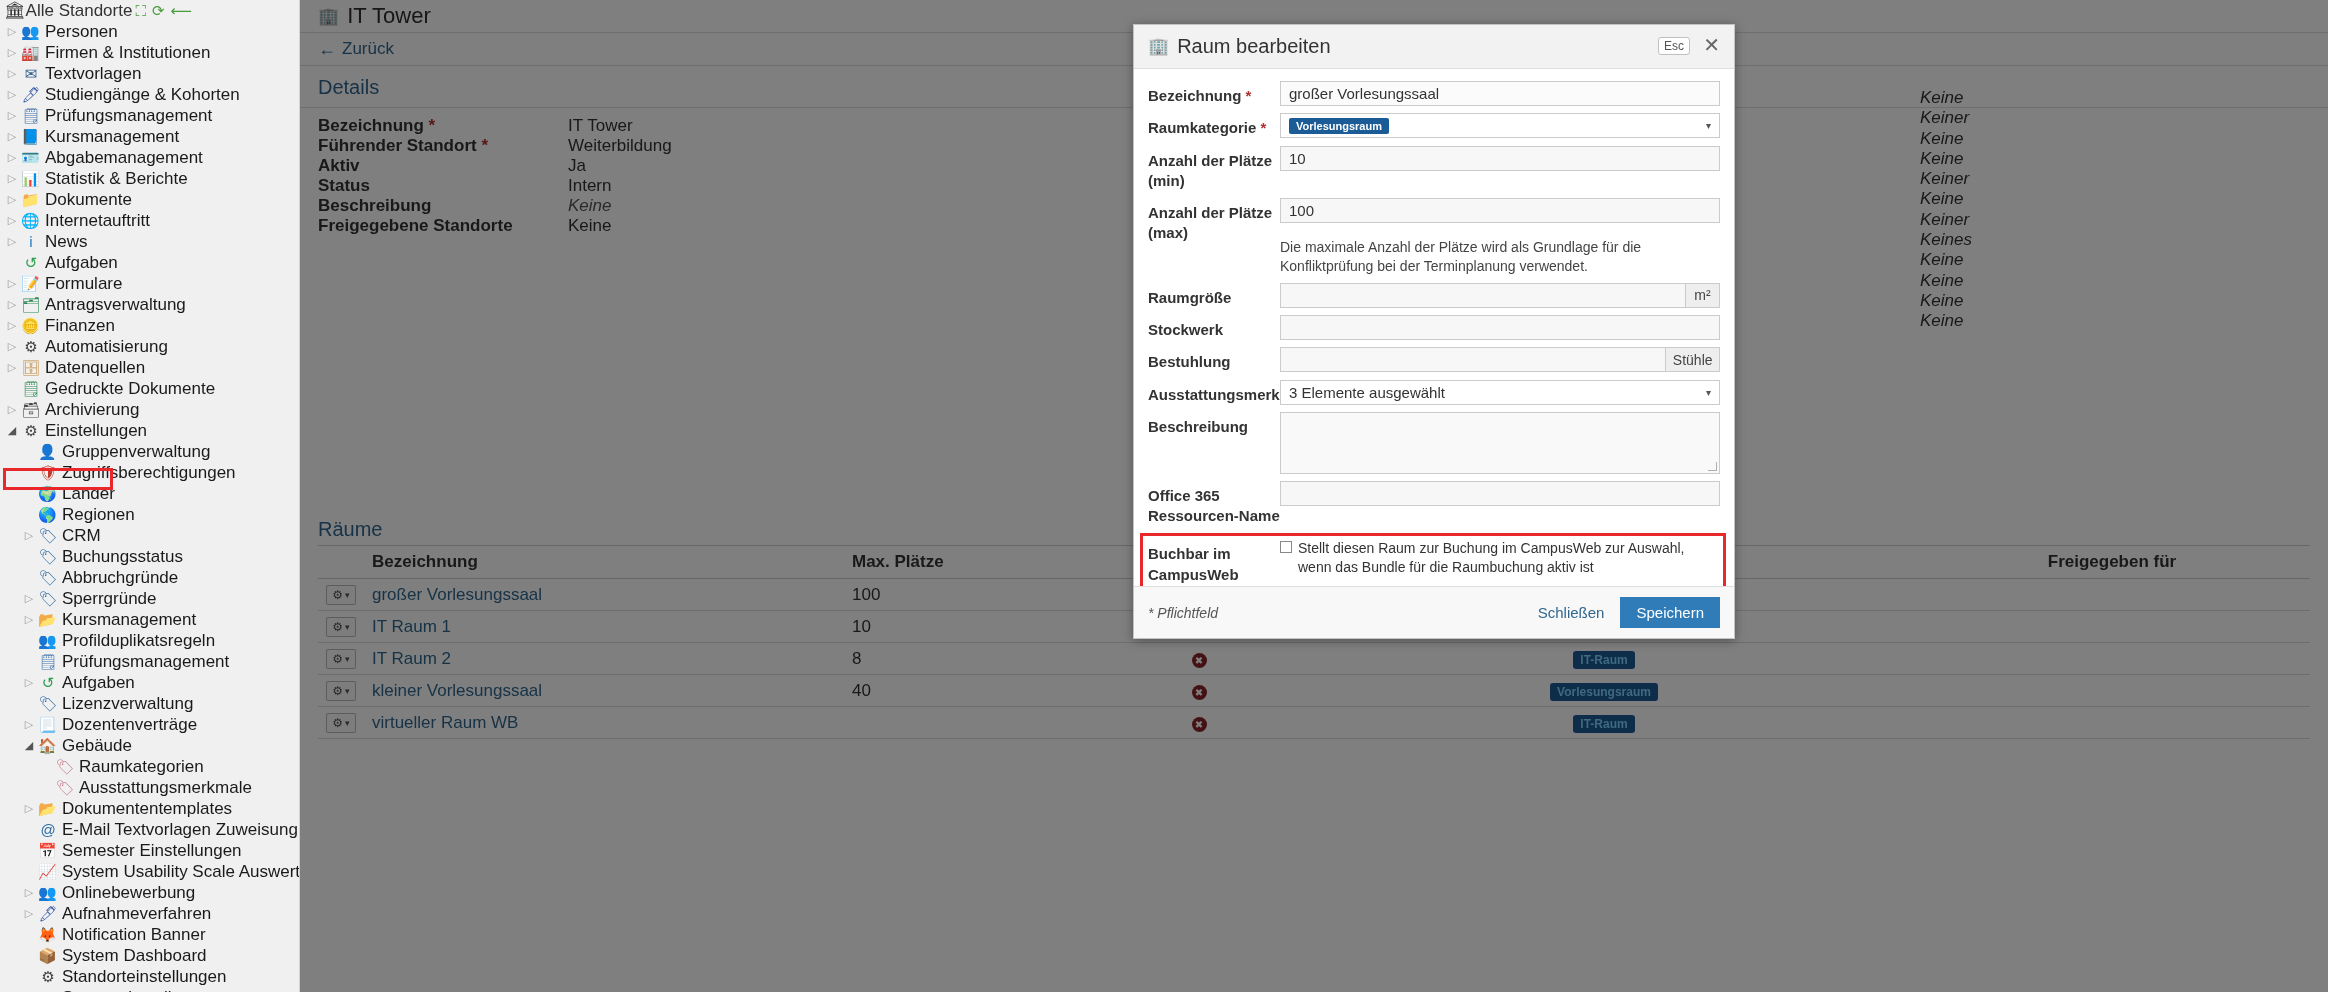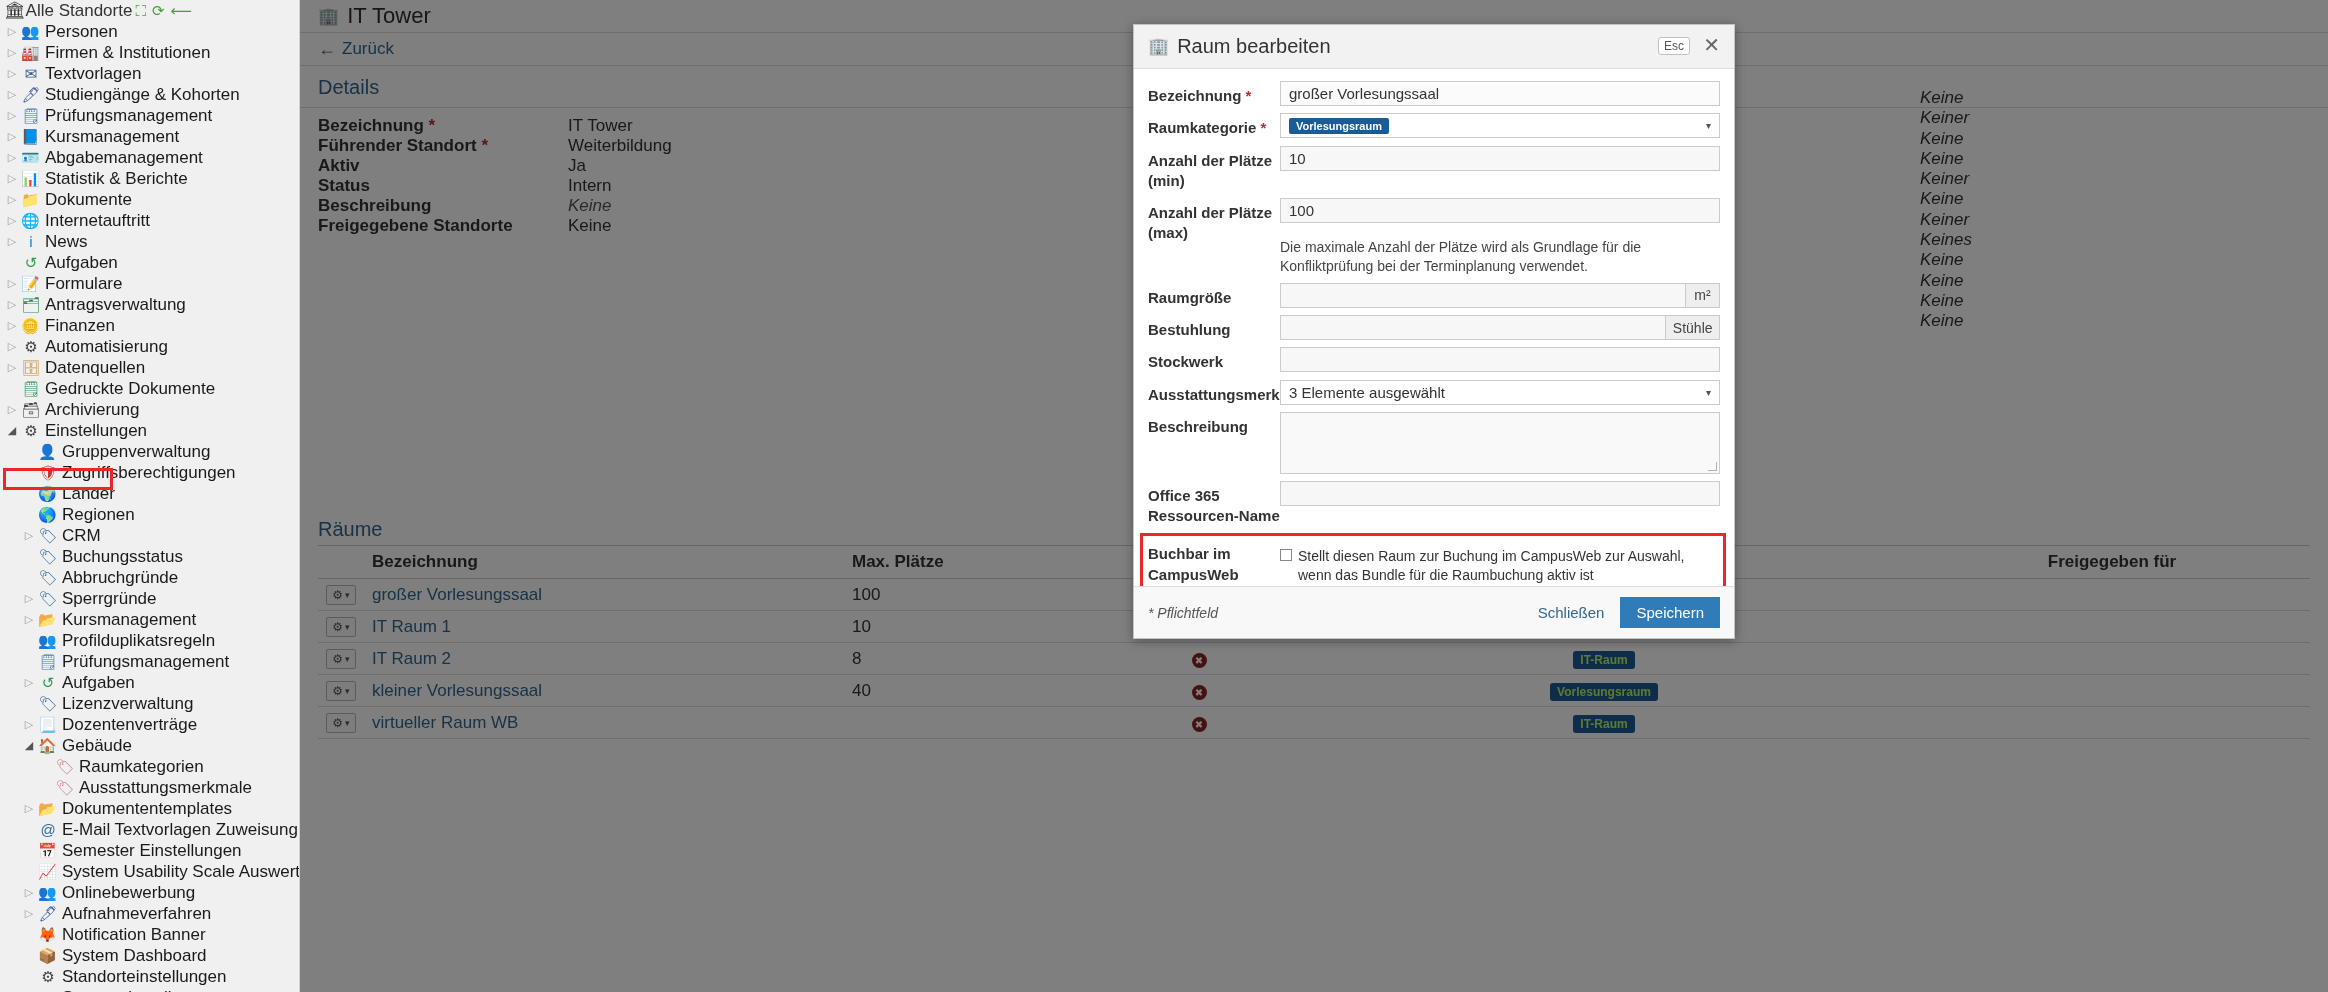--- a/index.html
+++ b/index.html
@@ -121,21 +121,21 @@
     border: 1px solid #b9b9b9; background: #fafafa;
     font-size: 12px; color: #555; border-radius: 2px;
     gap: 2px;
   }
   .x-badge {
     display: inline-block; width: 15px; height: 15px; border-radius: 50%;
     background: #8b2328; color: #fff; font-size: 10px;
     line-height: 15px; text-align: center;
   }
   .cat-badge {
-    display: inline-block; background: #1b5b96; color: #bef264;
+    display: inline-block; background: #1b5b96; color: #7dd3fc;
     font-size: 12px; font-weight: bold;
     padding: 2px 7px; border-radius: 3px; white-space: nowrap;
   }
   .none-it { font-style: italic; color: #333; }
 
   
   #modal {
     position: absolute;
     left: 1133px; top: 24px;
     width: 602px; height: 615px;
@@ -667,37 +667,37 @@
         <div class="f-lbl">Raumgröße</div>
         <div class="f-ctl">
           <div class="inp-group">
             <div class="inp"></div>
             <div class="addon">m²</div>
           </div>
         </div>
       </div>
 
       <div class="f-row">
+        <div class="f-lbl">Stockwerk</div>
+        <div class="f-ctl">
+          <div class="inp"></div>
+        </div>
+      </div>
+
+      <div class="f-row">
         <div class="f-lbl">Bestuhlung</div>
         <div class="f-ctl">
           <div class="inp-group">
             <div class="inp"></div>
             <div class="addon">Stühle</div>
           </div>
         </div>
       </div>
 
       <div class="f-row">
-        <div class="f-lbl">Stockwerk</div>
-        <div class="f-ctl">
-          <div class="inp"></div>
-        </div>
-      </div>
-
-      <div class="f-row">
         <div class="f-lbl">Ausstattungsmerkmale</div>
         <div class="f-ctl">
           <div class="sel">
             <span>3 Elemente ausgewählt</span>
             <span class="caret">▾</span>
           </div>
         </div>
       </div>
 
       <div class="f-row">
@@ -710,21 +710,21 @@
       <div class="f-row">
         <div class="f-lbl">Office 365 Ressourcen-Name</div>
         <div class="f-ctl">
           <div class="inp"></div>
         </div>
       </div>
 
       <div style="position:relative; margin-top:6px;">
         <div class="m-hl" style="left:6px; right:8px; top:0; height:196px;"></div>
 
-        <div class="f-row" style="padding-top:6px;align-items:flex-end;">
+        <div class="f-row" style="padding-top:6px;">
           <div class="f-lbl">Buchbar im CampusWeb</div>
           <div class="f-ctl">
             <div class="chkline">
               <span class="chk"></span>
               <span class="txt">Stellt diesen Raum zur Buchung im CampusWeb zur Auswahl, wenn das Bundle für die Raumbuchung aktiv ist</span>
             </div>
           </div>
         </div>
 
         <div class="f-row">

